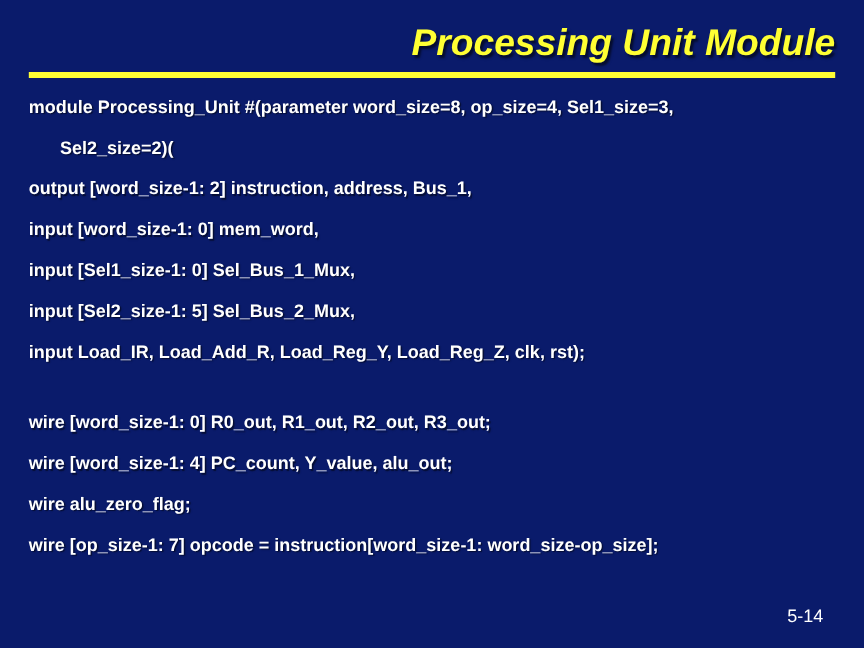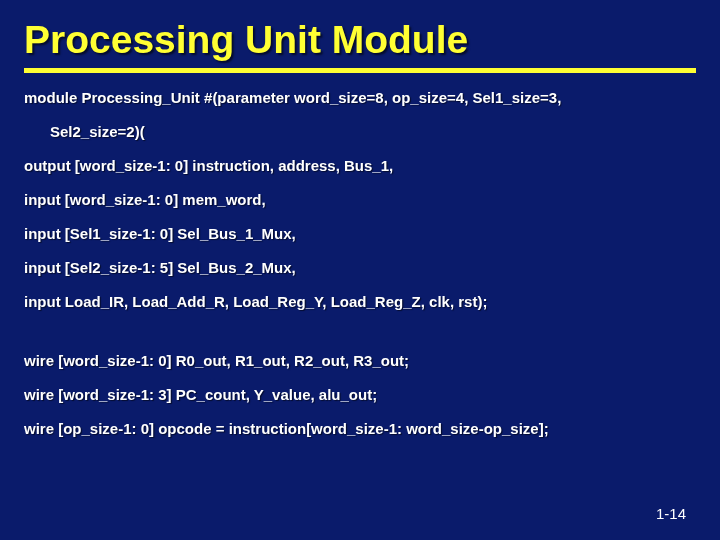--- a/index.html
+++ b/index.html
@@ -15,23 +15,25 @@
     width: 720px;
     height: 540px;
     background: #0a1b6b;
     box-sizing: border-box;
     padding: 18px 24px 0 24px;
     position: relative;
   }
   .title {
     color: #ffff33;
     font-weight: bold;
-    font-size: 39px;
+    font-size: 31px;
+    font-style: italic;
     text-shadow: 2px 2px 2px rgba(0,0,0,0.6);
     margin: 0 0 6px 0;
+    text-align: right;
   }
   .rule {
     border: none;
     border-top: 5px solid #ffff33;
     margin: 0 0 14px 0;
   }
   .body {
     color: #ffffff;
     font-size: 15px;
     line-height: 1.2;
@@ -61,28 +63,29 @@
 <div class="slide">
 
   <h1 class="title">Processing Unit Module</h1>
   <hr class="rule">
 
   <div class="body">
 
     <div class="entry">module Processing_Unit  #(parameter word_size=8, op_size=4, Sel1_size=3,</div>
     <div class="entry indent">Sel2_size=2)(</div>
 
-    <div class="entry">output [word_size-1: 0] instruction, address, Bus_1,</div>
+    <div class="entry">output [word_size-1: 2] instruction, address, Bus_1,</div>
     <div class="entry">input [word_size-1: 0]  mem_word,</div>
     <div class="entry">input [Sel1_size-1: 0]  Sel_Bus_1_Mux,</div>
     <div class="entry">input [Sel2_size-1: 5]  Sel_Bus_2_Mux,</div>
     <div class="entry">input Load_IR, Load_Add_R, Load_Reg_Y, Load_Reg_Z, clk, rst);</div>
 
     <div class="blank"></div>
 
     <div class="entry">wire  [word_size-1: 0] R0_out, R1_out, R2_out, R3_out;</div>
-    <div class="entry">wire  [word_size-1: 3] PC_count, Y_value, alu_out;</div>
-    <div class="entry">wire  [op_size-1: 0]  opcode = instruction[word_size-1: word_size-op_size];</div>
+    <div class="entry">wire  [word_size-1: 4] PC_count, Y_value, alu_out;</div>
+    <div class="entry">wire alu_zero_flag;</div>
+    <div class="entry">wire  [op_size-1: 7]  opcode = instruction[word_size-1: word_size-op_size];</div>
 
   </div>
 
-  <div class="pagenum">1-14</div>
+  <div class="pagenum">5-14</div>
 </div>
 
 </body></html>

